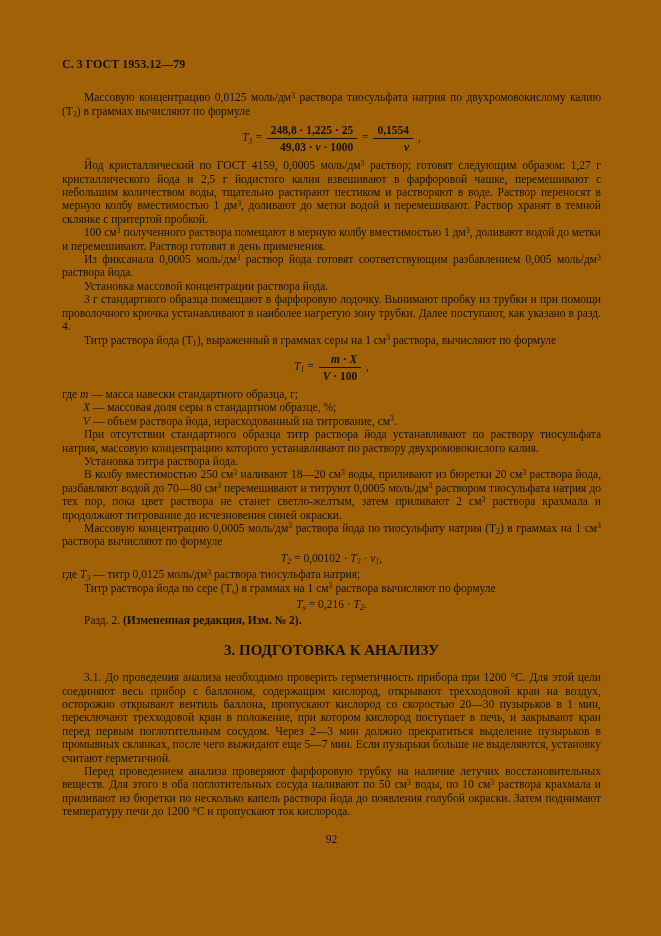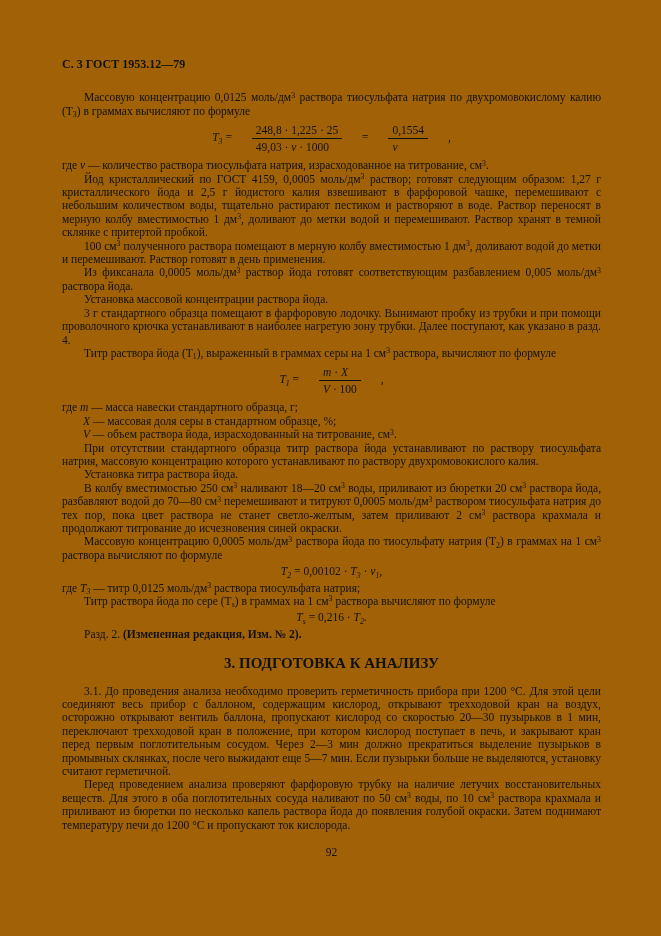--- a/index.html
+++ b/index.html
@@ -13,21 +13,21 @@
   .running-head{font-weight:bold;font-size:12px;margin:0 0 20px 0;}
   p{margin:0;text-align:justify;}
   p.indent{text-indent:22px;}
   .defline{margin:0;text-align:justify;}
   .defline.cont{padding-left:21px;}
   .var{font-style:italic;}
   sup{font-size:68%;vertical-align:baseline;position:relative;top:-0.45em;line-height:0;}
   sub{font-size:68%;vertical-align:baseline;position:relative;top:0.3em;line-height:0;}
   .formula{text-align:center;margin:5px 0;white-space:nowrap;}
   .formula .var{font-style:italic;}
-  .frac{display:inline-block;vertical-align:middle;text-align:left;line-height:14px;margin:0 17px;}
+  .frac{display:inline-block;vertical-align:middle;text-align:right;line-height:14px;margin:0 2px;font-weight:bold;}
   .frac .num{display:block;border-bottom:1px solid #111;padding:0 4px 1px 4px;}
   .frac .den{display:block;padding:1px 4px 0 4px;}
   .formula-inline{text-align:center;margin:3px 0;}
   .razd{text-indent:22px;margin:2px 0 0 0;}
   .razd .bold{font-weight:bold;}
   .section-heading{font-weight:bold;text-align:center;margin:16px 0 14px 0;font-size:15px;text-indent:0;}
   .page-number{text-align:center;margin-top:14px;}
 </style>
 </head>
 <body>
@@ -46,21 +46,20 @@
       <span class="den"><span>49,03 · </span><span class="var">v</span><span> · 1000</span></span>
     </span>
     <span>=</span>
     <span class="frac">
       <span class="num">0,1554</span>
       <span class="den var">v</span>
     </span>
     <span>,</span>
   </div>
 
-  <p class="defline"><span>где </span><span class="var">v</span><span> — количество раствора тиосульфата натрия, израсходованное на титрование, см<sup>3</sup>.</span></p>
 
   <p class="indent">Йод кристаллический по ГОСТ 4159, 0,0005 моль/дм<sup>3</sup> раствор; готовят следующим образом: 1,27 г кристаллического йода и 2,5 г йодистого калия взвешивают в фарфоровой чашке, перемешивают с небольшим количеством воды, тщательно растирают пестиком и растворяют в воде. Раствор переносят в мерную колбу вместимостью 1 дм<sup>3</sup>, доливают до метки водой и перемешивают. Раствор хранят в темной склянке с притертой пробкой.</p>
   <p class="indent">100 см<sup>3</sup> полученного раствора помещают в мерную колбу вместимостью 1 дм<sup>3</sup>, доливают водой до метки и перемешивают. Раствор готовят в день применения.</p>
   <p class="indent">Из фиксанала 0,0005 моль/дм<sup>3</sup> раствор йода готовят соответствующим разбавлением 0,005 моль/дм<sup>3</sup> раствора йода.</p>
   <p class="indent">Установка массовой концентрации раствора йода.</p>
   <p class="indent">3 г стандартного образца помещают в фарфоровую лодочку. Вынимают пробку из трубки и при помощи проволочного крючка устанавливают в наиболее нагретую зону трубки. Далее поступают, как указано в разд. 4.</p>
   <p class="indent">Титр раствора йода (T<sub>1</sub>), выраженный в граммах серы на 1 см<sup>3</sup> раствора, вычисляют по формуле</p>
 
   <div class="formula">
     <span class="var">T<sub>1</sub></span>

